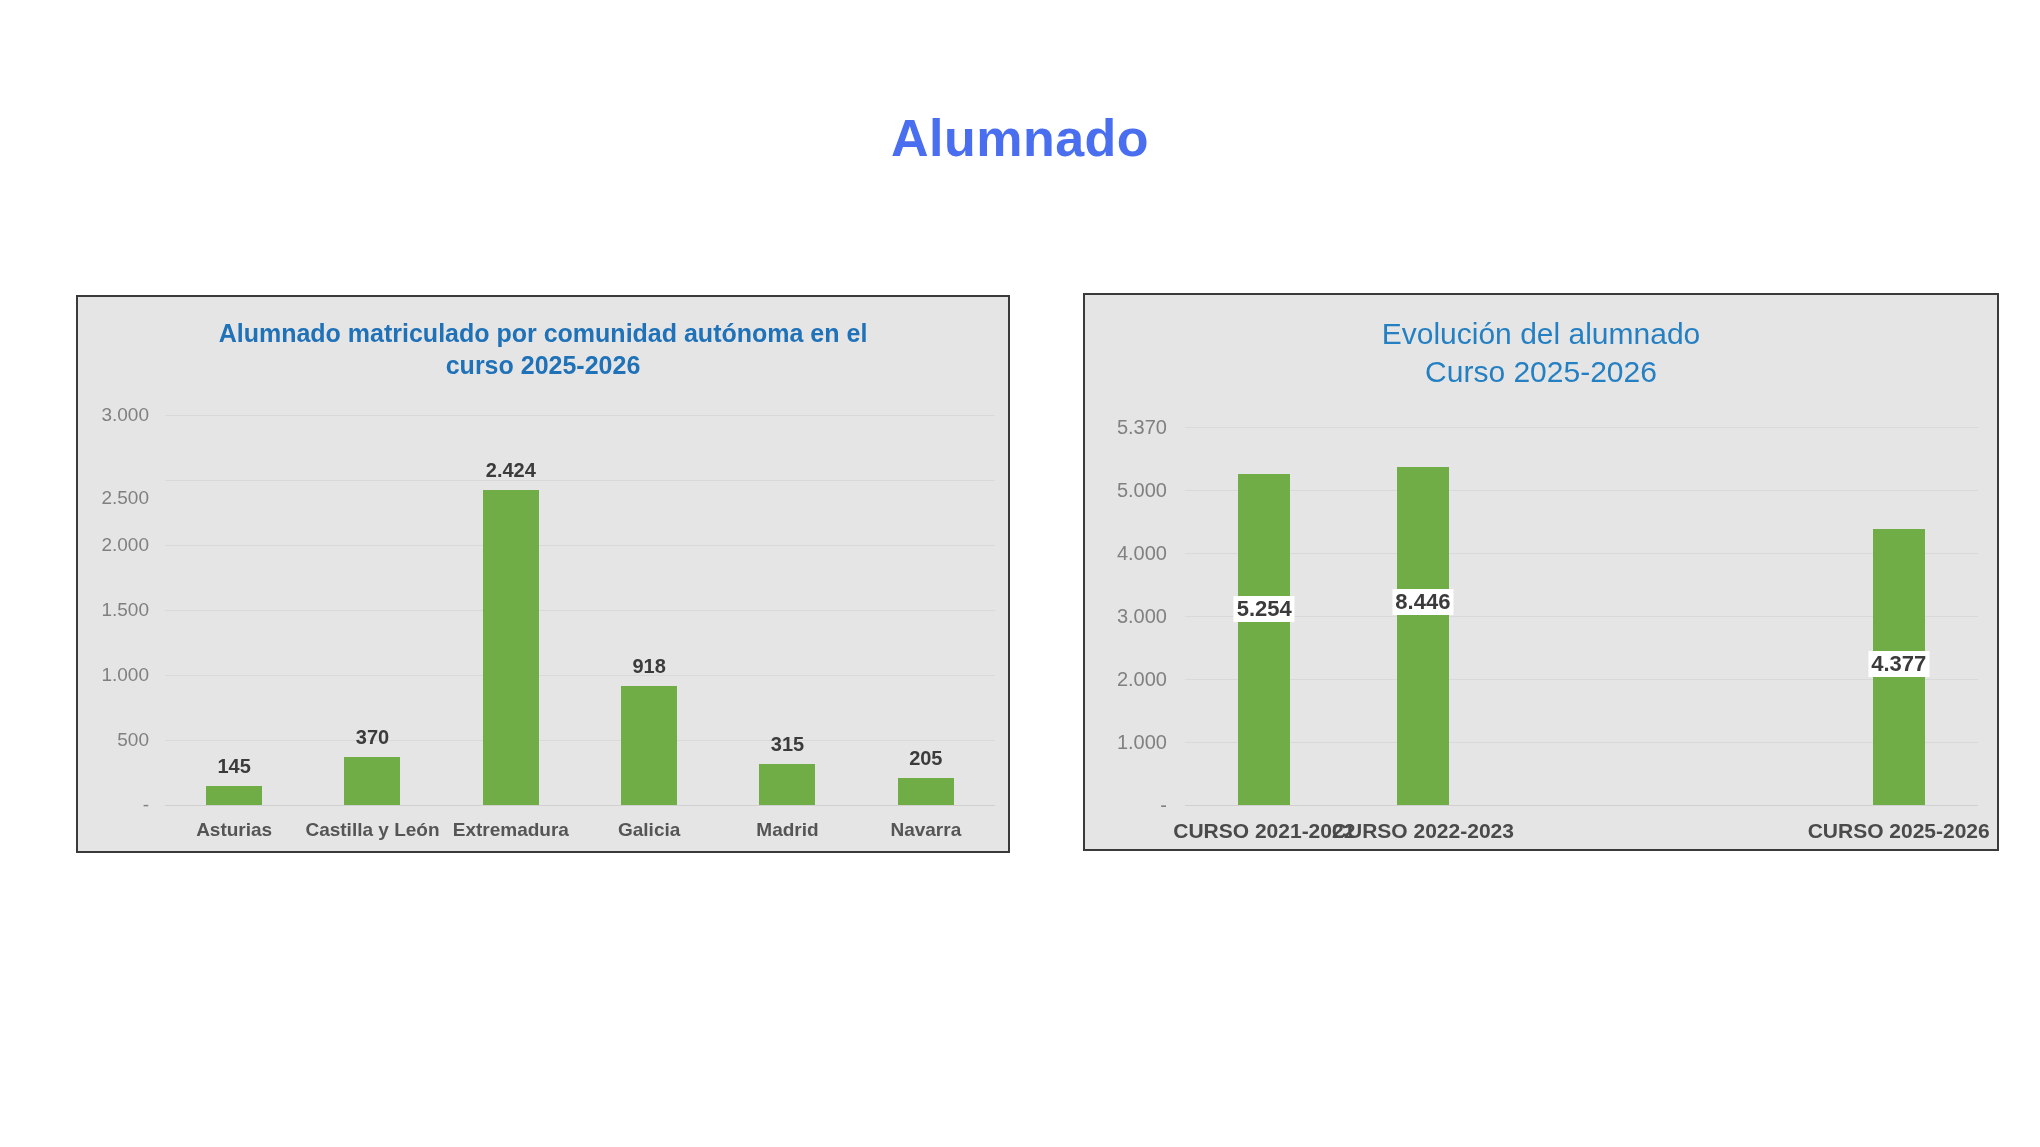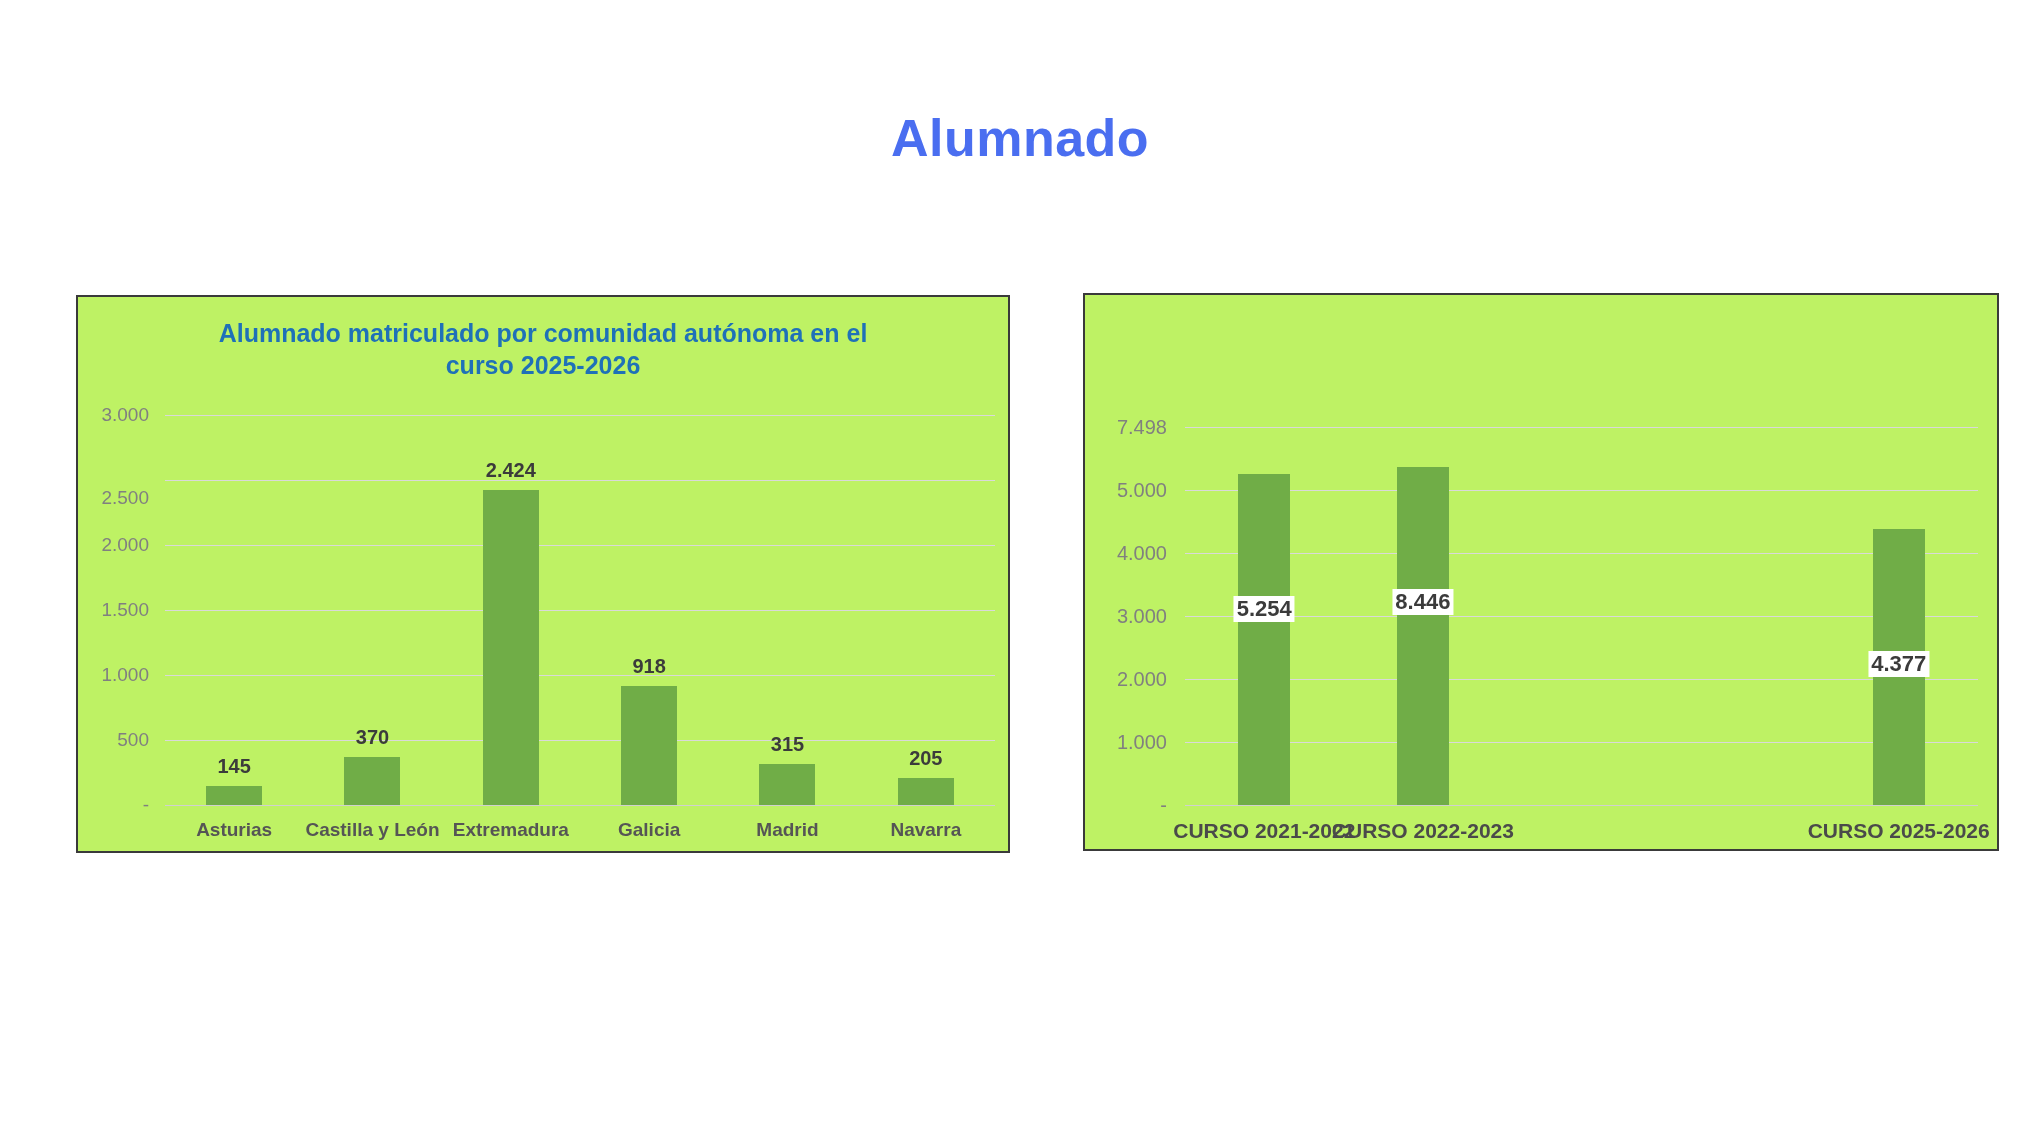--- a/index.html
+++ b/index.html
@@ -24,21 +24,21 @@
     text-align: center;
     font-size: 52px;
     font-weight: bold;
     color: #4a6ef0;
     letter-spacing: 0.5px;
   }
 
   
   .chart-panel {
     position: absolute;
-    background: #bef264;
+    background: #e5e5e5;
     border: 2px solid #3a3a3a;
     box-sizing: border-box;
   }
   #panel-left  { left: 76px;  top: 295px; width: 934px;  height: 558px; }
   #panel-right { left: 1083px; top: 293px; width: 916px; height: 558px; }
 
   .chart-title {
     position: absolute;
     left: 0;
     width: 100%;
@@ -203,23 +203,27 @@
         <div class="bar-slot" style="left: 83.3333%; width: 16.6667%;">
           <div class="bar" style="height: 26.65px; width: 56px;"></div>
           <div class="bar-label" style="bottom: 34.65px;">205</div>
           <div class="cat-label">Navarra</div>
         </div>
       </div>
     </div>
 </div>
 
 <div id="panel-right" class="chart-panel">
+  <div id="title-right" class="chart-title">
+    <span>Evolución del alumnado</span><br>
+    <span>Curso 2025-2026</span>
+  </div>
   <div id="plot-right" class="plot">
       <div class="gridline" style="top: 0px;"></div>
-      <div class="ytick" style="top: 0px;">7.498</div>
+      <div class="ytick" style="top: 0px;">5.370</div>
       <div class="gridline" style="top: 63px;"></div>
       <div class="ytick" style="top: 63px;">5.000</div>
       <div class="gridline" style="top: 126px;"></div>
       <div class="ytick" style="top: 126px;">4.000</div>
       <div class="gridline" style="top: 189px;"></div>
       <div class="ytick" style="top: 189px;">3.000</div>
       <div class="gridline" style="top: 252px;"></div>
       <div class="ytick" style="top: 252px;">2.000</div>
       <div class="gridline" style="top: 315px;"></div>
       <div class="ytick" style="top: 315px;">1.000</div>

